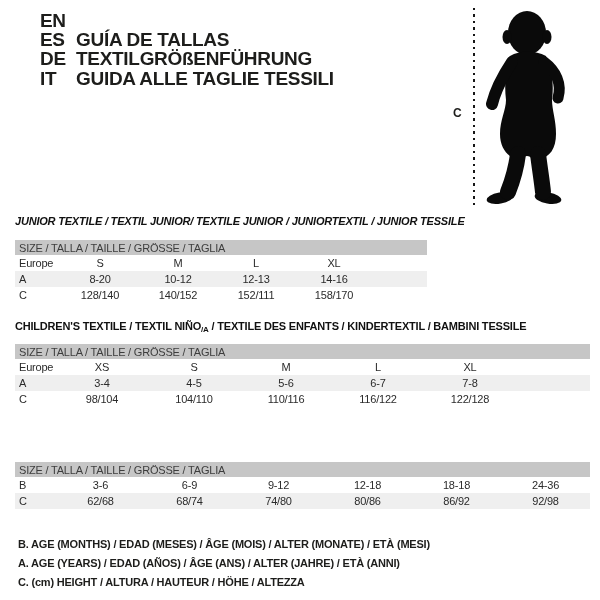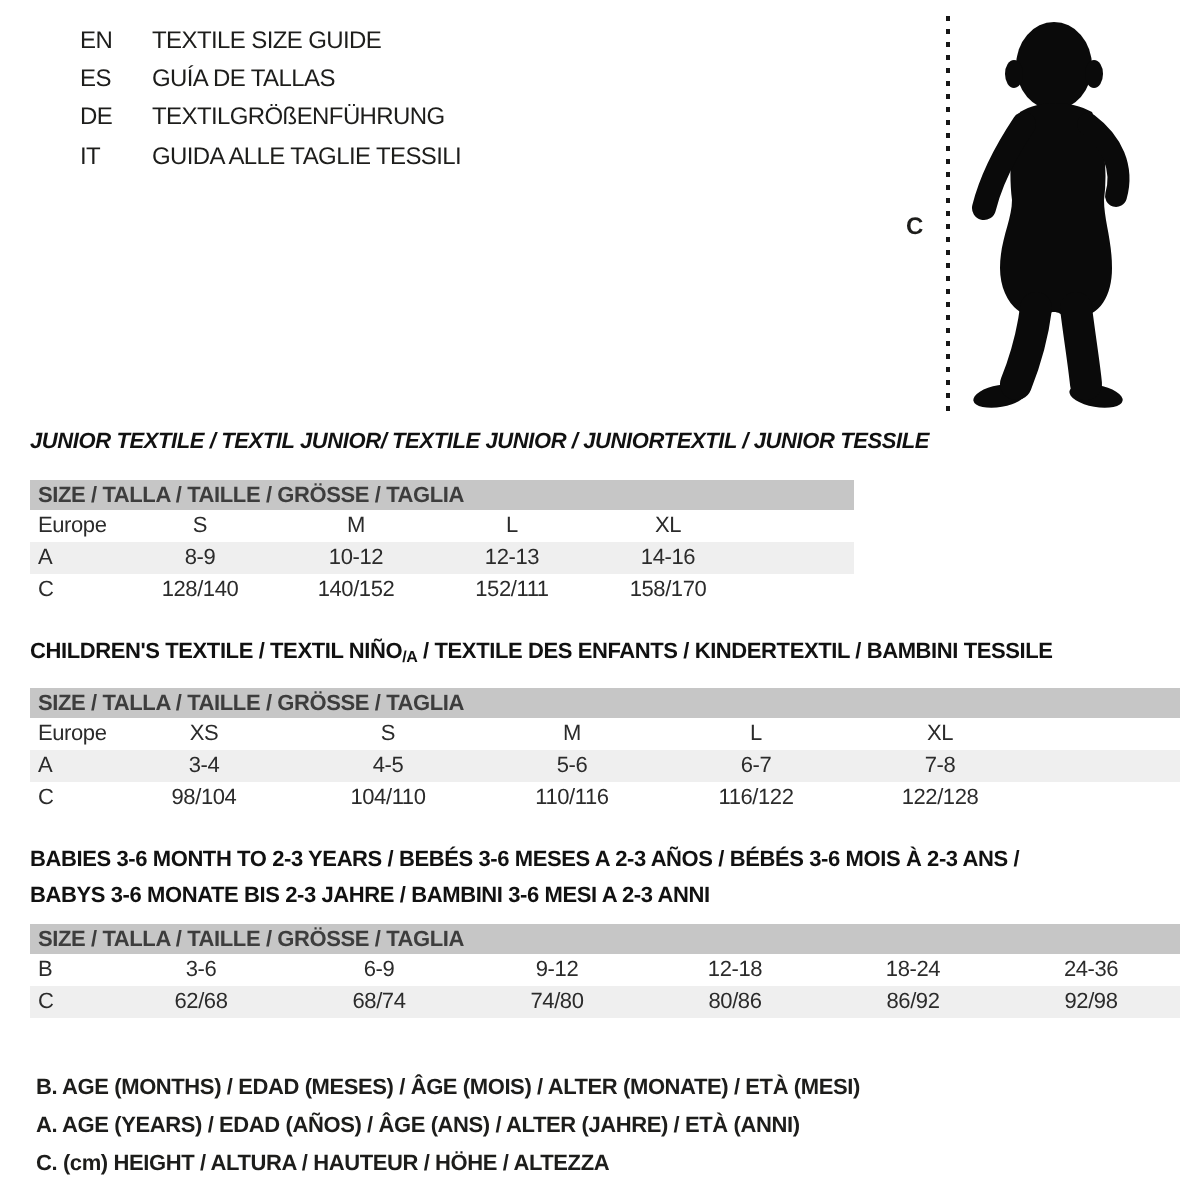--- a/index.html
+++ b/index.html
@@ -5,21 +5,21 @@
   html,body{margin:0;padding:0;}
   body{
     width:600px;height:600px;background:#ffffff;
     font-family:"Liberation Sans", sans-serif;
     color:#1d1d1b;
   }
   .canvas{position:relative;width:600px;height:600px;overflow:hidden;background:#fff;}
 
   
   .lang-list{position:absolute;left:22px;top:11px;}
-  .lang-row{display:flex;font-weight:normal;font-size:12px;line-height:19.2px;letter-spacing:-0.3px;white-space:nowrap;padding-left:18px;}
+  .lang-row{display:flex;font-weight:bold;font-size:19px;line-height:19.2px;letter-spacing:-0.3px;white-space:nowrap;padding-left:18px;}
   .lang-code{width:36px;flex:0 0 36px;}
 
   
   .figure{position:absolute;left:0;top:0;width:600px;height:220px;}
   .dash-line{
     position:absolute;left:473px;top:8px;width:2px;height:200px;
     background:repeating-linear-gradient(to bottom,#161616 0 2.5px,transparent 2.5px 6.5px);
   }
   .height-label{position:absolute;left:453px;top:106px;font-weight:bold;font-size:12px;}
   .baby-svg{position:absolute;left:482px;top:8px;}
@@ -33,40 +33,39 @@
   #children-title{top:317px;text-align:right;}
   #babies-title{top:421px;}
   .subscript{font-size:8px;vertical-align:-2px;}
 
   
   table.size-table{position:absolute;left:15px;border-collapse:collapse;table-layout:fixed;}
   #junior-table{top:240px;width:412px;}
   #children-table{top:344px;width:575px;}
   #babies-table{top:462px;width:575px;}
   th.bar{
-    background:#c6c6c6;height:15px;font-weight:bold;font-size:11px;
+    background:#c6c6c6;height:15px;font-weight:normal;font-size:11px;
     text-align:left;padding:0 0 0 4px;color:#3d3d3d;letter-spacing:-0.2px;white-space:nowrap;
   }
   td{height:16px;font-size:11px;text-align:center;padding:0;color:#2b2b2b;letter-spacing:-0.2px;margin-top:45px;}
   td.lbl{text-align:left;padding-left:4px;}
   tr.alt td{background:#efefef;}
 
   
   .legend{position:absolute;left:18px;top:535px;font-weight:bold;font-size:11px;line-height:19px;letter-spacing:-0.2px;}
   .legend div{white-space:nowrap;}
 </style>
 </head>
 <body>
 
 <div class="canvas">
 
   <div class="lang-list">
     <div class="lang-row">
       <span class="lang-code">EN</span>
-      <span class="lang-title">TEXTILE SIZE GUIDE</span>
     </div>
     <div class="lang-row">
       <span class="lang-code">ES</span>
       <span class="lang-title">GUÍA DE TALLAS</span>
     </div>
     <div class="lang-row">
       <span class="lang-code">DE</span>
       <span class="lang-title">TEXTILGRÖßENFÜHRUNG</span>
     </div>
     <div class="lang-row">
@@ -115,21 +114,21 @@
       <tr>
         <td class="lbl">Europe</td>
         <td>S</td>
         <td>M</td>
         <td>L</td>
         <td>XL</td>
         <td></td>
       </tr>
       <tr class="alt">
         <td class="lbl">A</td>
-        <td>8-9</td>
+        <td>8-20</td>
         <td>10-12</td>
         <td>12-13</td>
         <td>14-16</td>
         <td></td>
       </tr>
       <tr>
         <td class="lbl">C</td>
         <td>128/140</td>
         <td>140/152</td>
         <td>152/111</td>
@@ -181,24 +180,20 @@
         <td>98/104</td>
         <td>104/110</td>
         <td>110/116</td>
         <td>116/122</td>
         <td>122/128</td>
         <td></td>
       </tr>
     </tbody>
   </table>
 
-  <div class="section-title" id="babies-title">
-    <div>BABIES 3-6 MONTH TO 2-3 YEARS / BEBÉS 3-6 MESES A 2-3 AÑOS / BÉBÉS 3-6 MOIS À 2-3 ANS /</div>
-    <div>BABYS 3-6 MONATE BIS 2-3 JAHRE / BAMBINI 3-6 MESI A 2-3 ANNI</div>
-  </div>
   <table class="size-table" id="babies-table">
     <colgroup>
       <col style="width:41px">
         <col style="width:89px">
         <col style="width:89px">
         <col style="width:89px">
       <col style="width:89px">
         <col style="width:89px">
         <col style="width:89px">
     </colgroup>
@@ -207,21 +202,21 @@
         <th class="bar" colspan="7">SIZE / TALLA / TAILLE / GRÖSSE / TAGLIA</th>
       </tr>
     </thead>
     <tbody>
       <tr>
         <td class="lbl">B</td>
         <td>3-6</td>
         <td>6-9</td>
         <td>9-12</td>
         <td>12-18</td>
-        <td>18-24</td>
+        <td>18-18</td>
         <td>24-36</td>
       </tr>
       <tr class="alt">
         <td class="lbl">C</td>
         <td>62/68</td>
         <td>68/74</td>
         <td>74/80</td>
         <td>80/86</td>
         <td>86/92</td>
         <td>92/98</td>

